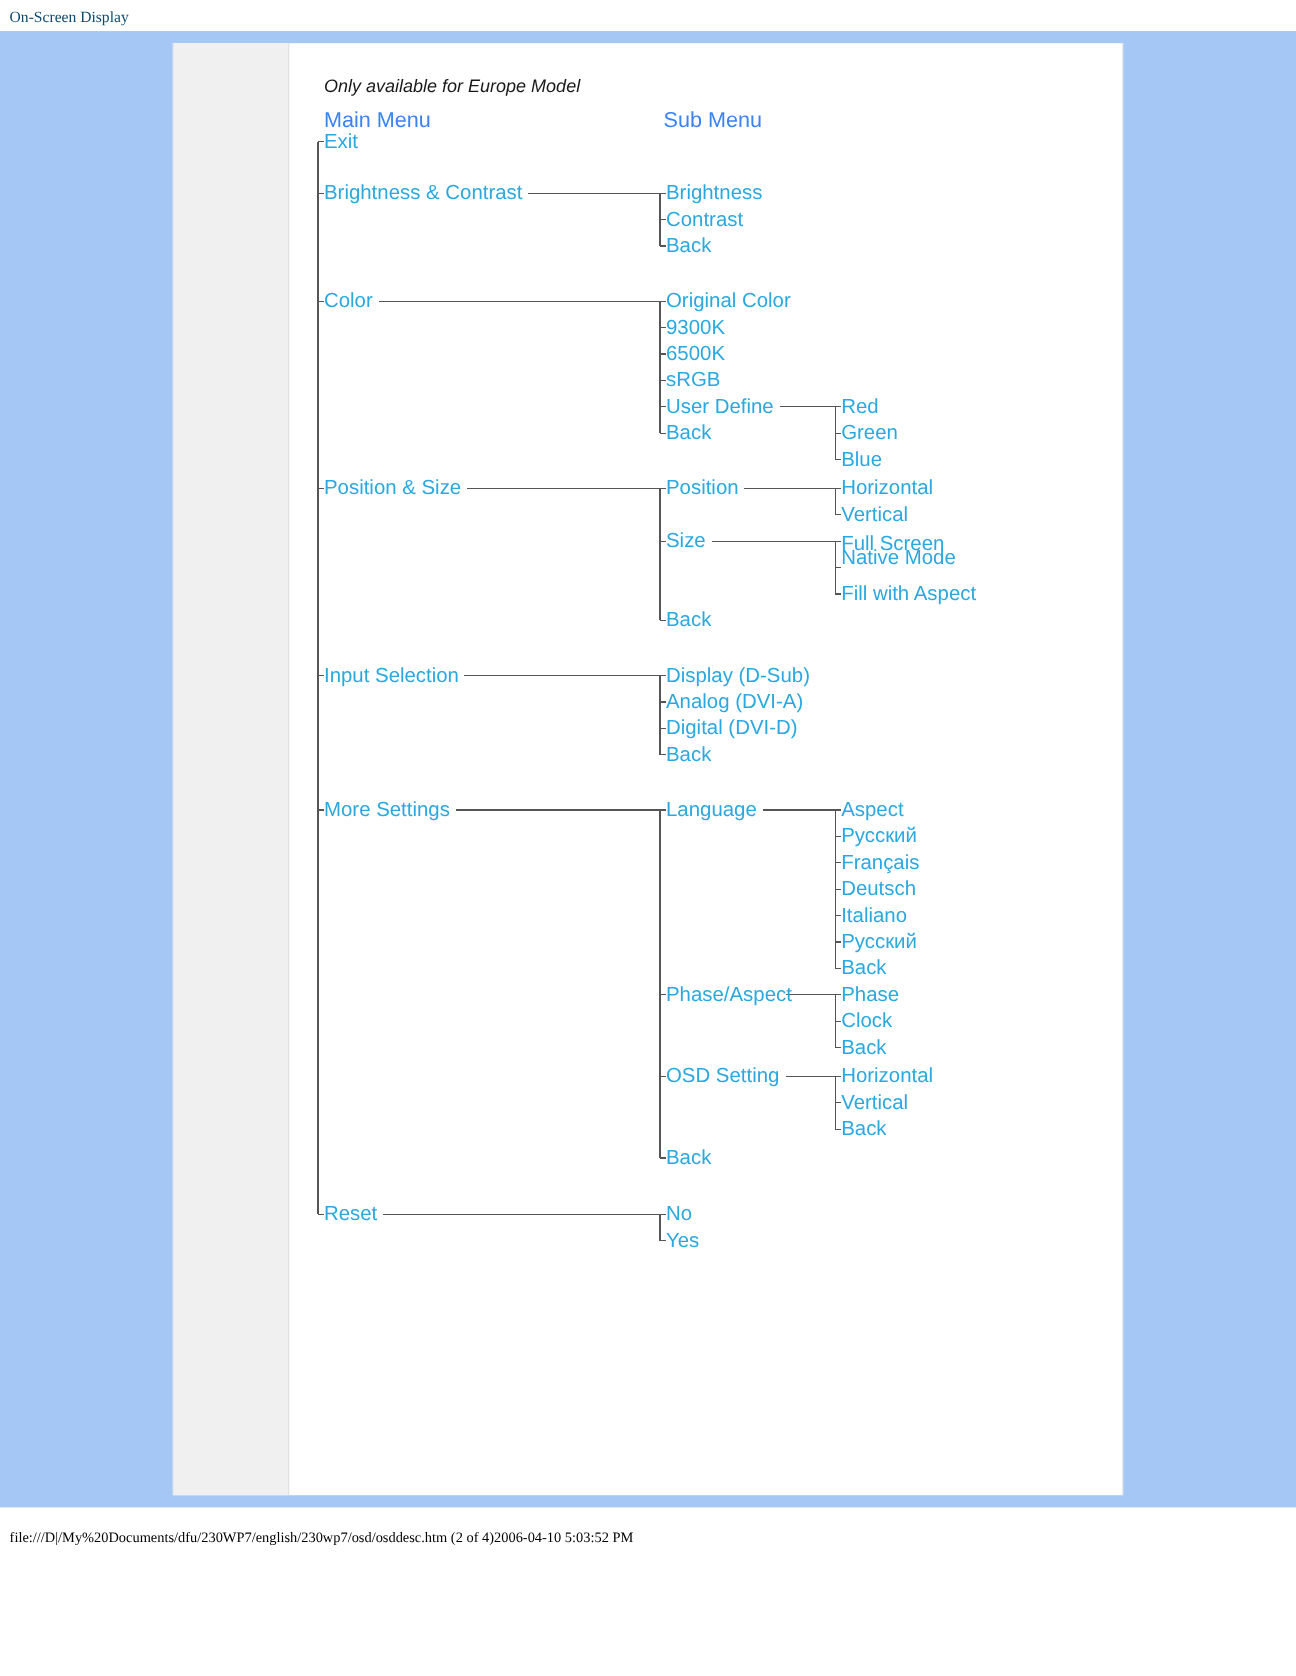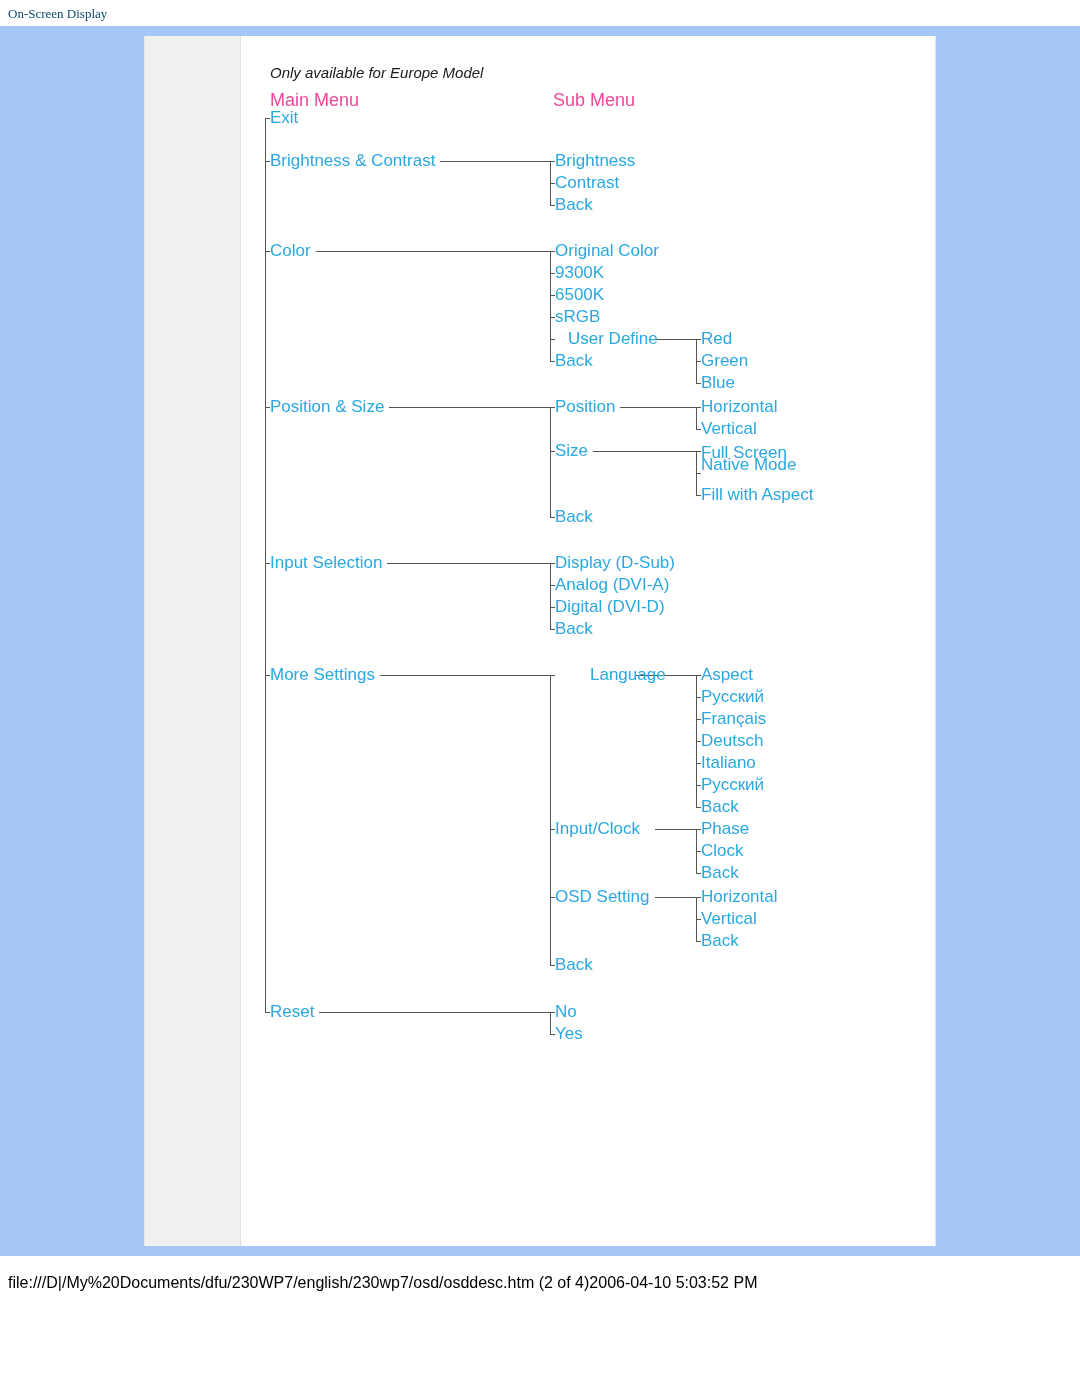--- a/index.html
+++ b/index.html
@@ -52,21 +52,21 @@
     font-size: 15px;
     font-style: italic;
     font-family: "Segoe UI", "Myriad Pro", Arial, sans-serif;
     color: #1a1a1a;
   }
   .col-head {
     position: absolute;
     top: 54px;
     font-size: 18px;
     font-family: "Segoe UI", "Myriad Pro", Arial, sans-serif;
-    color: #ec4899;
+    color: #3b82f6;
   }
   .col-head.main { left: 125px; }
   .col-head.sub  { left: 408px; }
 
   svg.tree-lines {
     position: absolute;
     left: 0; top: 0;
   }
   svg.tree-lines line {
     stroke: #555;
@@ -77,22 +77,22 @@
   .node {
     position: absolute;
     font-family: "Segoe UI", "Myriad Pro", Arial, sans-serif;
     font-size: 17px;
     color: #2aa8e0;
     white-space: nowrap;
     line-height: 17px;
   }
 
   .footer-path {
-    font-family: Liberation Sans, sans-serif;
-    font-size: 16px;
+    font-family: Liberation Serif, serif;
+    font-size: 12px;
     padding: 18px 8px 8px 8px;
     color: #000;
   }
 </style>
 </head>
 <body>
 
 <div class="page-title">On-Screen Display</div>
 
 <div class="frame-border">
@@ -195,49 +195,49 @@
           <div class="node" style="left: 125px; top: 73px;">Exit</div>
           <div class="node" style="left: 125px; top: 116px;">Brightness &amp; Contrast</div>
           <div class="node" style="left: 410px; top: 116px;">Brightness</div>
           <div class="node" style="left: 410px; top: 138px;">Contrast</div>
           <div class="node" style="left: 410px; top: 160px;">Back</div>
           <div class="node" style="left: 125px; top: 206px;">Color</div>
           <div class="node" style="left: 410px; top: 206px;">Original Color</div>
           <div class="node" style="left: 410px; top: 228px;">9300K</div>
           <div class="node" style="left: 410px; top: 250px;">6500K</div>
           <div class="node" style="left: 410px; top: 272px;">sRGB</div>
-          <div class="node" style="left: 423px; top: 294px;">User Define</div>
+          <div class="node" style="left: 410px; top: 294px;">User Define</div>
           <div class="node" style="left: 556px; top: 294px;">Red</div>
           <div class="node" style="left: 556px; top: 316px;">Green</div>
           <div class="node" style="left: 556px; top: 338px;">Blue</div>
           <div class="node" style="left: 410px; top: 316px;">Back</div>
           <div class="node" style="left: 125px; top: 362px;">Position &amp; Size</div>
           <div class="node" style="left: 410px; top: 362px;">Position</div>
           <div class="node" style="left: 556px; top: 362px;">Horizontal</div>
           <div class="node" style="left: 556px; top: 384px;">Vertical</div>
           <div class="node" style="left: 410px; top: 406px;">Size</div>
           <div class="node" style="left: 556px; top: 408px;">Full Screen</div>
           <div class="node" style="left: 556px; top: 420px;">Native Mode</div>
           <div class="node" style="left: 556px; top: 450px;">Fill with Aspect</div>
           <div class="node" style="left: 410px; top: 472px;">Back</div>
           <div class="node" style="left: 125px; top: 518px;">Input Selection</div>
           <div class="node" style="left: 410px; top: 518px;">Display (D-Sub)</div>
           <div class="node" style="left: 410px; top: 540px;">Analog (DVI-A)</div>
           <div class="node" style="left: 410px; top: 562px;">Digital (DVI-D)</div>
           <div class="node" style="left: 410px; top: 584px;">Back</div>
           <div class="node" style="left: 125px; top: 630px;">More Settings</div>
-          <div class="node" style="left: 410px; top: 630px; margin-left: 35px;">Language</div>
+          <div class="node" style="left: 410px; top: 630px;">Language</div>
           <div class="node" style="left: 556px; top: 630px;">Aspect</div>
           <div class="node" style="left: 556px; top: 652px;">Русский</div>
           <div class="node" style="left: 556px; top: 674px;">Français</div>
           <div class="node" style="left: 556px; top: 696px;">Deutsch</div>
           <div class="node" style="left: 556px; top: 718px;">Italiano</div>
           <div class="node" style="left: 556px; top: 740px;">Русский</div>
           <div class="node" style="left: 556px; top: 762px;">Back</div>
-          <div class="node" style="left: 410px; top: 784px;">Input/Clock</div>
+          <div class="node" style="left: 410px; top: 784px;">Phase/Aspect</div>
           <div class="node" style="left: 556px; top: 784px;">Phase</div>
           <div class="node" style="left: 556px; top: 806px;">Clock</div>
           <div class="node" style="left: 556px; top: 828px;">Back</div>
           <div class="node" style="left: 410px; top: 852px;">OSD Setting</div>
           <div class="node" style="left: 556px; top: 852px;">Horizontal</div>
           <div class="node" style="left: 556px; top: 874px;">Vertical</div>
           <div class="node" style="left: 556px; top: 896px;">Back</div>
           <div class="node" style="left: 410px; top: 920px;">Back</div>
           <div class="node" style="left: 125px; top: 967px;">Reset</div>
           <div class="node" style="left: 410px; top: 967px;">No</div>

